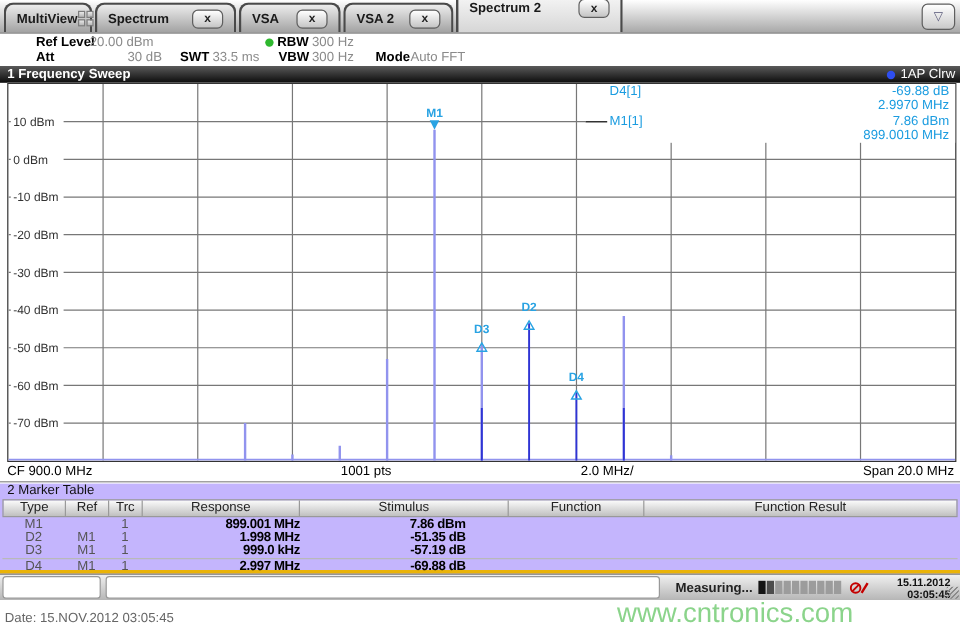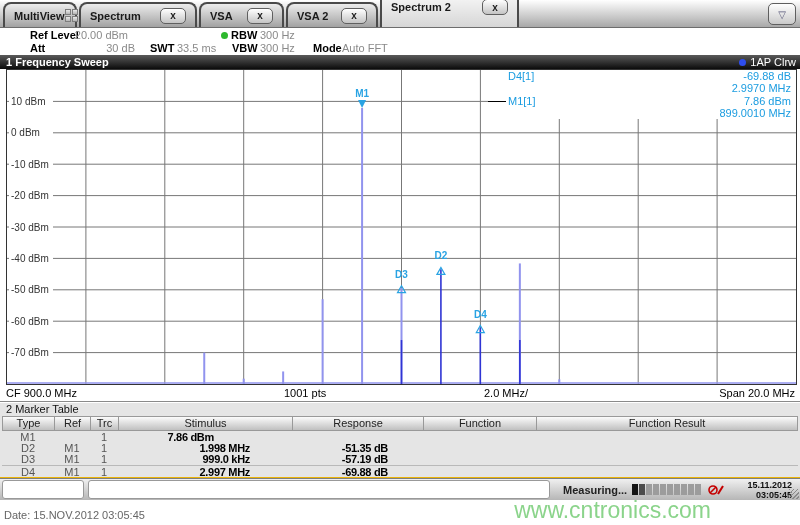--- a/index.html
+++ b/index.html
@@ -51,21 +51,21 @@
   .info-panel .rv  { position:absolute; right:5px; white-space:nowrap; }
   .m1-leader { position:absolute; left:0; top:31px; width:18px; border-top:1px solid #000; }
 
   
   .axis-bar { position:absolute; left:0; top:386px; width:800px; height:16px;
     background:#fff; font-size:11px; color:#000; border-bottom:1px solid #8a8a8a; }
   .axis-bar span { position:absolute; top:1px; white-space:nowrap; }
 
   
   .marker-panel { position:absolute; left:0; top:403px; width:800px; height:75px;
-    background:#e5e5e5; border-bottom:1px solid #eab308; }
+    background:#c4b5fd; border-bottom:3px solid #eab308; }
   .mt-title { position:absolute; left:6px; top:0; font-size:11px; color:#111; }
   .mt-header { position:absolute; left:2px; top:13px; width:796px; height:15px; display:flex;
     background:linear-gradient(#fbfbfb,#c0c0c0); border:1px solid #999; font-size:11px; color:#222; }
   .mt-header div { text-align:center; border-right:1px solid #999; line-height:13px; }
   .mt-header div:last-child { border-right:none; }
   .mt-row { position:absolute; left:2px; width:796px; height:11px; display:flex;
     font-size:11px; color:#555; line-height:11px; }
   .mt-row .c { text-align:center; }
   .mt-row .num { font-weight:bold; color:#000; text-align:right; letter-spacing:-0.3px; }
   .mt-divider { position:absolute; left:2px; top:62px; width:796px; height:1px; background:#b9b9b9; }
@@ -231,30 +231,31 @@
     <span style="left:484px">2.0 MHz/</span>
     <span style="right:5px">Span 20.0 MHz</span>
   </div>
 
   <div class="marker-panel">
     <span class="mt-title">2 Marker Table</span>
     <div class="mt-header" id="mt-header">
         <div style="width: 52px;">Type</div>
         <div style="width: 36px;">Ref</div>
         <div style="width: 28px;">Trc</div>
+        <div style="width: 131px;">Response</div>
         <div style="width: 174px;">Stimulus</div>
-        <div style="width: 131px;">Response</div>
         <div style="width: 113px;">Function</div>
         <div style="flex: 1 1 0%;">Function Result</div>
       </div>
     <div id="mt-rows">
         <div class="mt-row" style="top: 29px;">
           <div class="c" style="width: 52px;">M1</div>
           <div class="c" style="width: 36px;"></div>
           <div class="c" style="width: 28px;">1</div>
+          <div class="num" style="width: 174px; padding-right: 42px;">899.001 MHz</div>
           <div class="num" style="width: 131px; padding-right: 35px;">7.86 dBm</div>
           <div class="c" style="width: 113px;"></div>
           <div class="c" style="flex: 1 1 0%;"></div>
         </div>
         <div class="mt-row" style="top: 40px;">
           <div class="c" style="width: 52px;">D2</div>
           <div class="c" style="width: 36px;">M1</div>
           <div class="c" style="width: 28px;">1</div>
           <div class="num" style="width: 174px; padding-right: 42px;">1.998 MHz</div>
           <div class="num" style="width: 131px; padding-right: 35px;">-51.35 dB</div>

